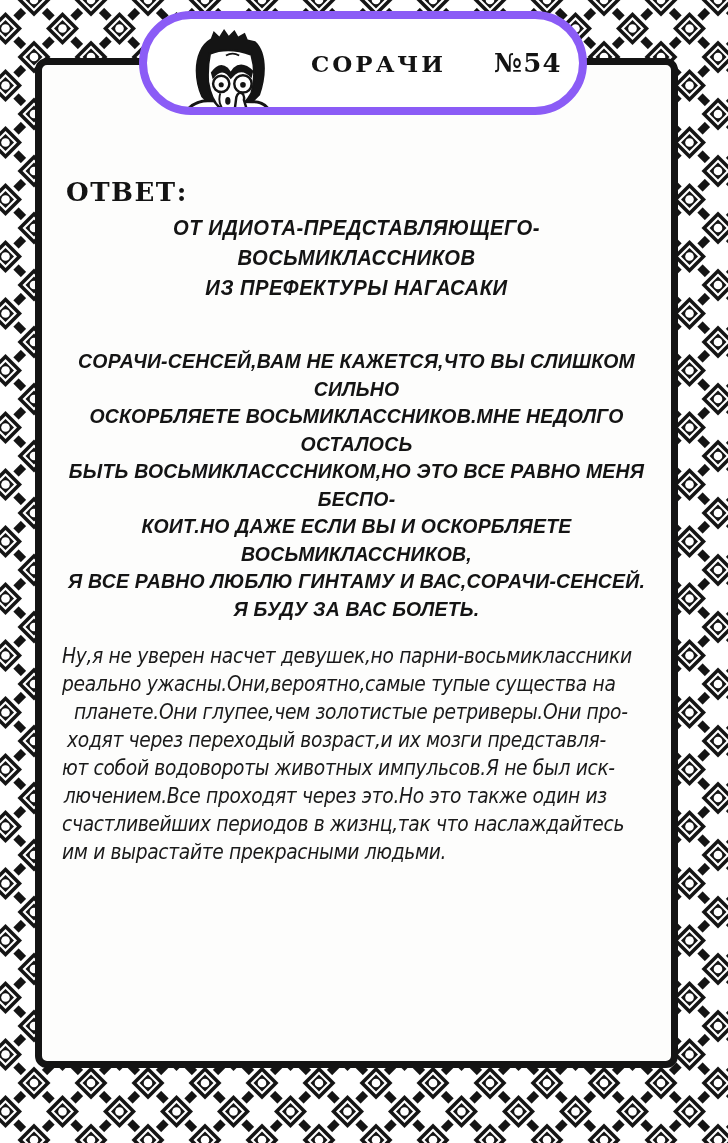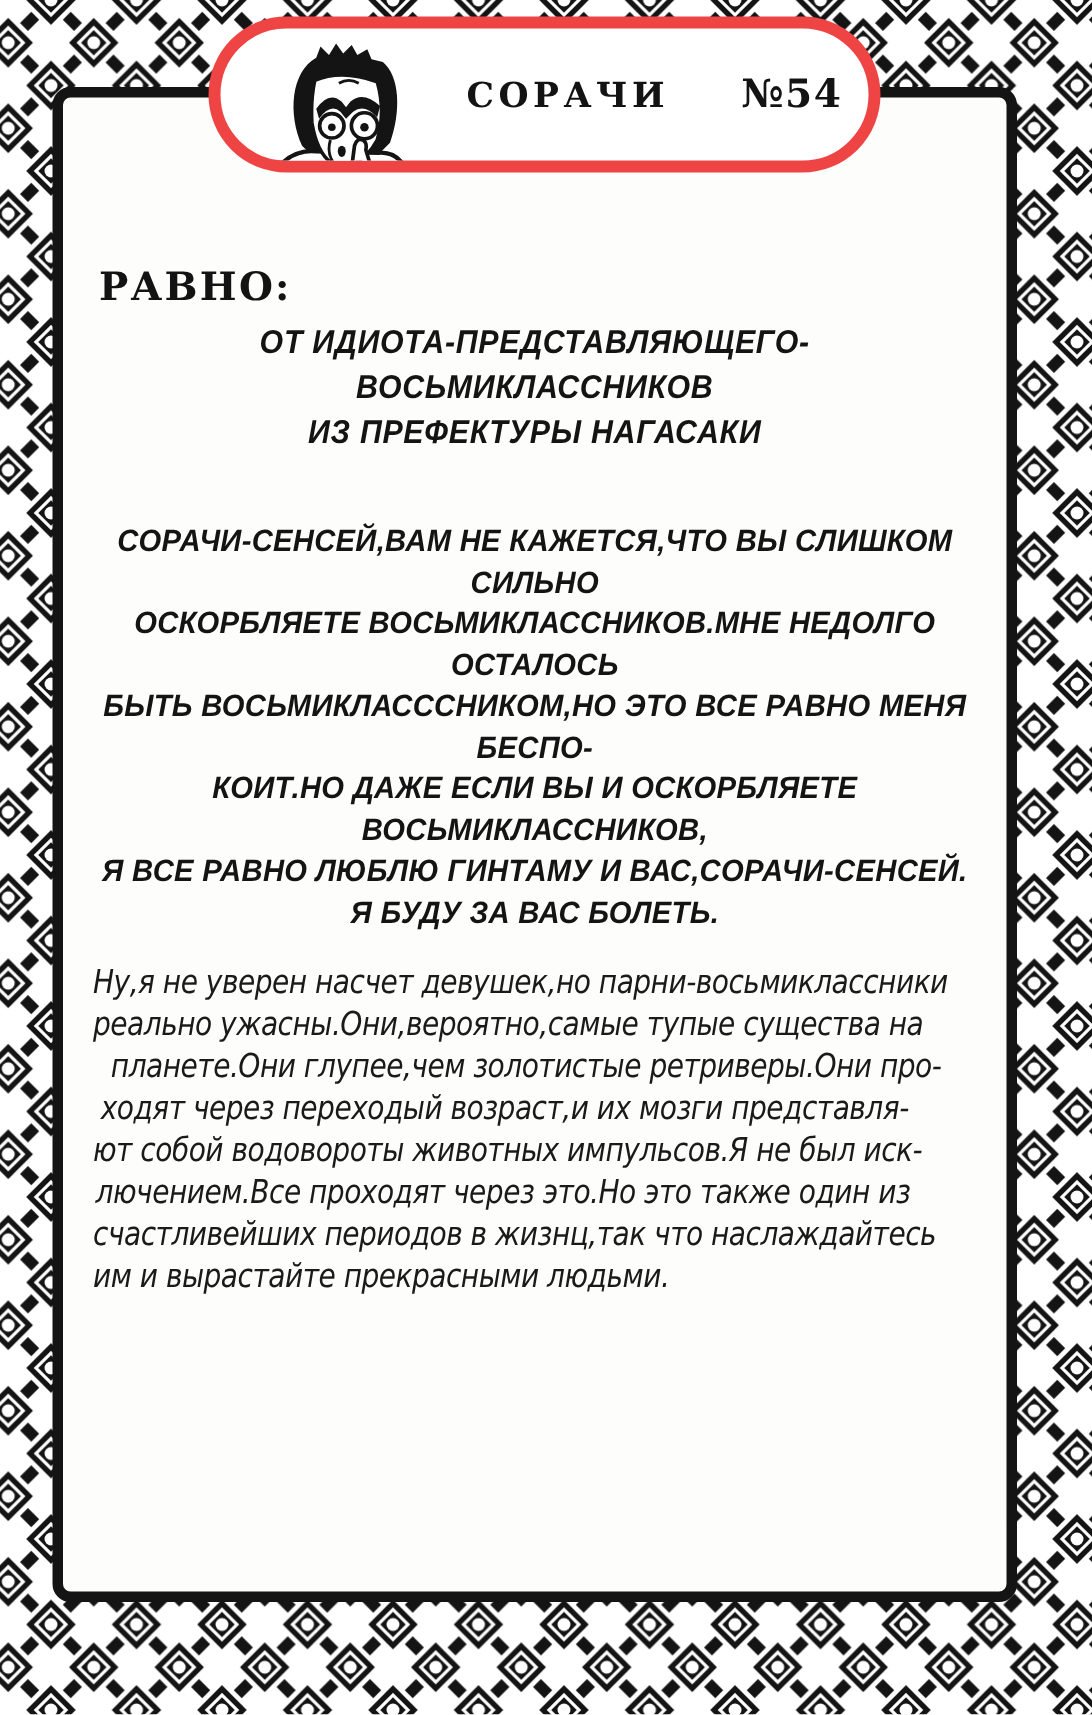--- a/index.html
+++ b/index.html
@@ -7,21 +7,21 @@
     width:728px;height:1143px;position:relative;overflow:hidden;
     background:#fff;font-family:"DejaVu Sans",sans-serif;color:#141414;
   }
   .pattern-layer{position:absolute;left:0;top:0;width:728px;height:1143px;}
   .panel{
     position:absolute;left:35px;top:58px;width:629px;height:996px;
     background:#fdfdfc;border:7px solid #141414;border-radius:12px;
   }
   .capsule{
     position:absolute;left:139px;top:11px;width:432px;height:88px;
-    background:#fff;border:8px solid #ef4444;border-radius:56px;
+    background:#fff;border:8px solid #8b5cf6;border-radius:56px;
     display:flex;align-items:center;overflow:hidden;z-index:3;
   }
   .capsule .mascot{flex:0 0 auto;margin:6px 0 -14px 26px;}
   .cap-title{
     display:flex;flex-direction:column;align-items:center;margin-left:34px;
     font-family:"DejaVu Serif",serif;font-weight:bold;font-size:23px;line-height:27px;
     letter-spacing:3px;color:#131313;
   }
   .issue-no{
     font-family:"DejaVu Serif",serif;font-weight:bold;font-size:26px;
@@ -80,21 +80,21 @@
       <use href="#eye" transform="translate(0,57)"></use>
       <use href="#eye" transform="translate(57,57)"></use>
       <use href="#eye" transform="translate(28.5,28.5)"></use>
     </pattern>
   </defs>
   <rect width="728" height="1143" fill="url(#dia)"></rect>
 </svg>
 
 <div class="panel">
 
-  <div class="sec-label q-label">РАВНО:</div>
+  <div class="sec-label q-label">ОТВЕТ:</div>
 
   <div class="q-from">
     <div>ОТ ИДИОТА-ПРЕДСТАВЛЯЮЩЕГО-ВОСЬМИКЛАССНИКОВ</div>
     <div>ИЗ ПРЕФЕКТУРЫ НАГАСАКИ</div>
   </div>
 
   <div class="q-body">
     <div>СОРАЧИ-СЕНСЕЙ,ВАМ НЕ КАЖЕТСЯ,ЧТО ВЫ СЛИШКОМ СИЛЬНО</div>
     <div>ОСКОРБЛЯЕТЕ ВОСЬМИКЛАССНИКОВ.МНЕ НЕДОЛГО ОСТАЛОСЬ</div>
     <div>БЫТЬ ВОСЬМИКЛАСССНИКОМ,НО ЭТО ВСЕ РАВНО МЕНЯ БЕСПО-</div>

